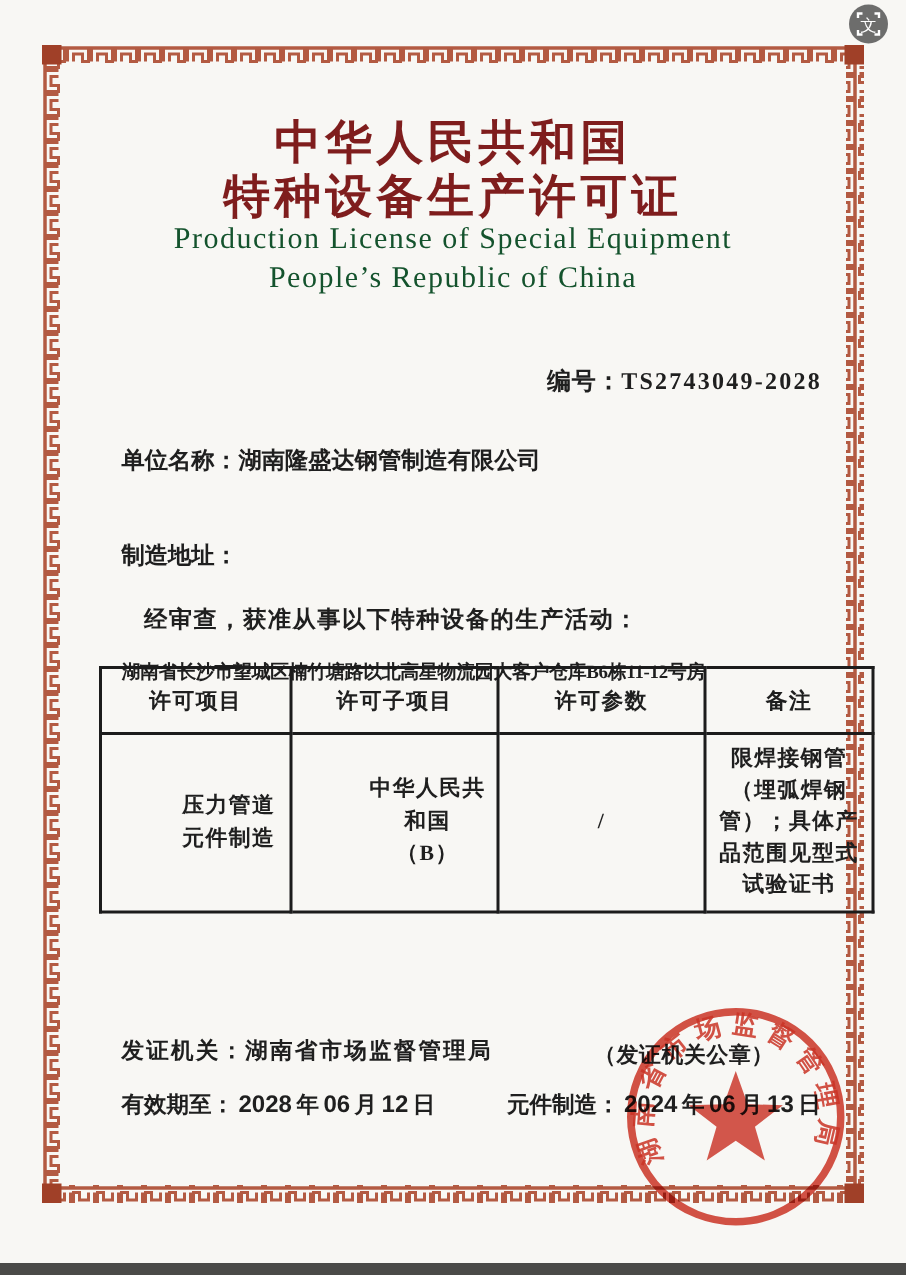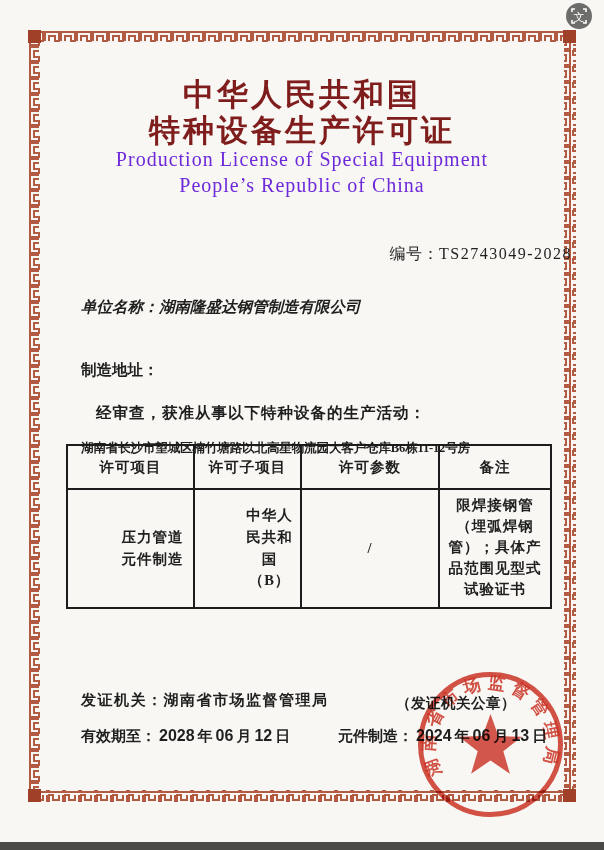--- a/index.html
+++ b/index.html
@@ -17,54 +17,54 @@
 
   .title-cn {
     position:absolute; left:0; width:604px; text-align:center;
     color:#7f1d1d; font-weight:700; font-size:31px; letter-spacing:3px;
     font-family:"Liberation Sans","DejaVu Sans",sans-serif;
   }
   .title-cn.t1 { top:74px; }
   .title-cn.t2 { top:110px; }
   .title-en {
     position:absolute; left:0; width:604px; text-align:center;
-    color:#6d28d9; font-size:20px; letter-spacing:1px;
+    color:#14532d; font-size:20px; letter-spacing:1px;
     font-family:"Liberation Serif","DejaVu Serif",serif;
   }
   .title-en.e1 { top:148px; }
   .title-en.e2 { top:174px; }
 
   .license-no {
-    position:absolute; top:244px; right:32px;
-    font-size:16px; font-weight:400; letter-spacing:0.5px;
+    position:absolute; top:244px; right:56px;
+    font-size:16px; font-weight:700; letter-spacing:0.5px;
   }
   .license-no .num { font-family:"Liberation Serif","DejaVu Serif",serif; letter-spacing:1.5px; }
 
   .field-row { position:absolute; left:81px; width:486px; display:flex; align-items:flex-start; }
   .field-row .lbl { flex:0 0 78px; font-size:15.5px; font-weight:600; white-space:nowrap; }
   .field-row .val { font-size:15.5px; font-weight:600; padding-left:0px; }
-  .field-row.f1 { top:297px;font-style:italic; }
+  .field-row.f1 { top:297px; }
   .field-row.f2 { top:329px; }
   .field-row.f3 { top:360px;flex-direction:column; }
   .field-row.f2 .val, .field-row.f3 .val { font-size:12.6px; font-weight:600; letter-spacing:-0.2px; padding-top:2px; white-space:nowrap; }
 
   .statement { position:absolute; left:96px; top:403px; font-size:15.5px; font-weight:600; letter-spacing:1px; }
 
   table.lic {
     position:absolute; left:66px; top:444px; width:481px;
     border-collapse:collapse; table-layout:fixed;
   }
   table.lic td {
     border:2px solid #1c1c1c; text-align:center; vertical-align:middle;
     font-size:14.5px; font-weight:600; letter-spacing:1px;
   }
   table.lic tr.hd td { height:44px; }
   table.lic tr.bd td { height:97px; }
-  td.c1 { width:127px; } td.c2 { width:107px; } td.c3 { width:138px; } td.c4 { width:112px; }
-  td.remark-cell { text-align:left; font-size:13px; padding:6px 8px; line-height:1.45; letter-spacing:0.5px;font-family:Liberation Mono, monospace; }
+  td.c1 { width:127px; } td.c2 { width:138px; } td.c3 { width:138px; } td.c4 { width:112px; }
+  td.remark-cell { text-align:left; font-size:13px; padding:6px 8px; line-height:1.45; letter-spacing:0.5px; }
   .cell-line { line-height:1.5;padding-left:44px; }
   .param { font-size:15px; }
 
   .footer-line { position:absolute; font-size:15px; font-weight:600; white-space:nowrap; }
   .fl-authority { left:81px; top:691px; letter-spacing:1.5px; }
   .fl-sealnote  { left:396px; top:694px; font-size:14.5px; letter-spacing:0.5px; }
   .fl-valid     { left:81px;  top:727px; }
   .fl-issue     { left:338px; top:727px; }
   .date-num {
     font-family:"Liberation Sans","DejaVu Sans",sans-serif;

